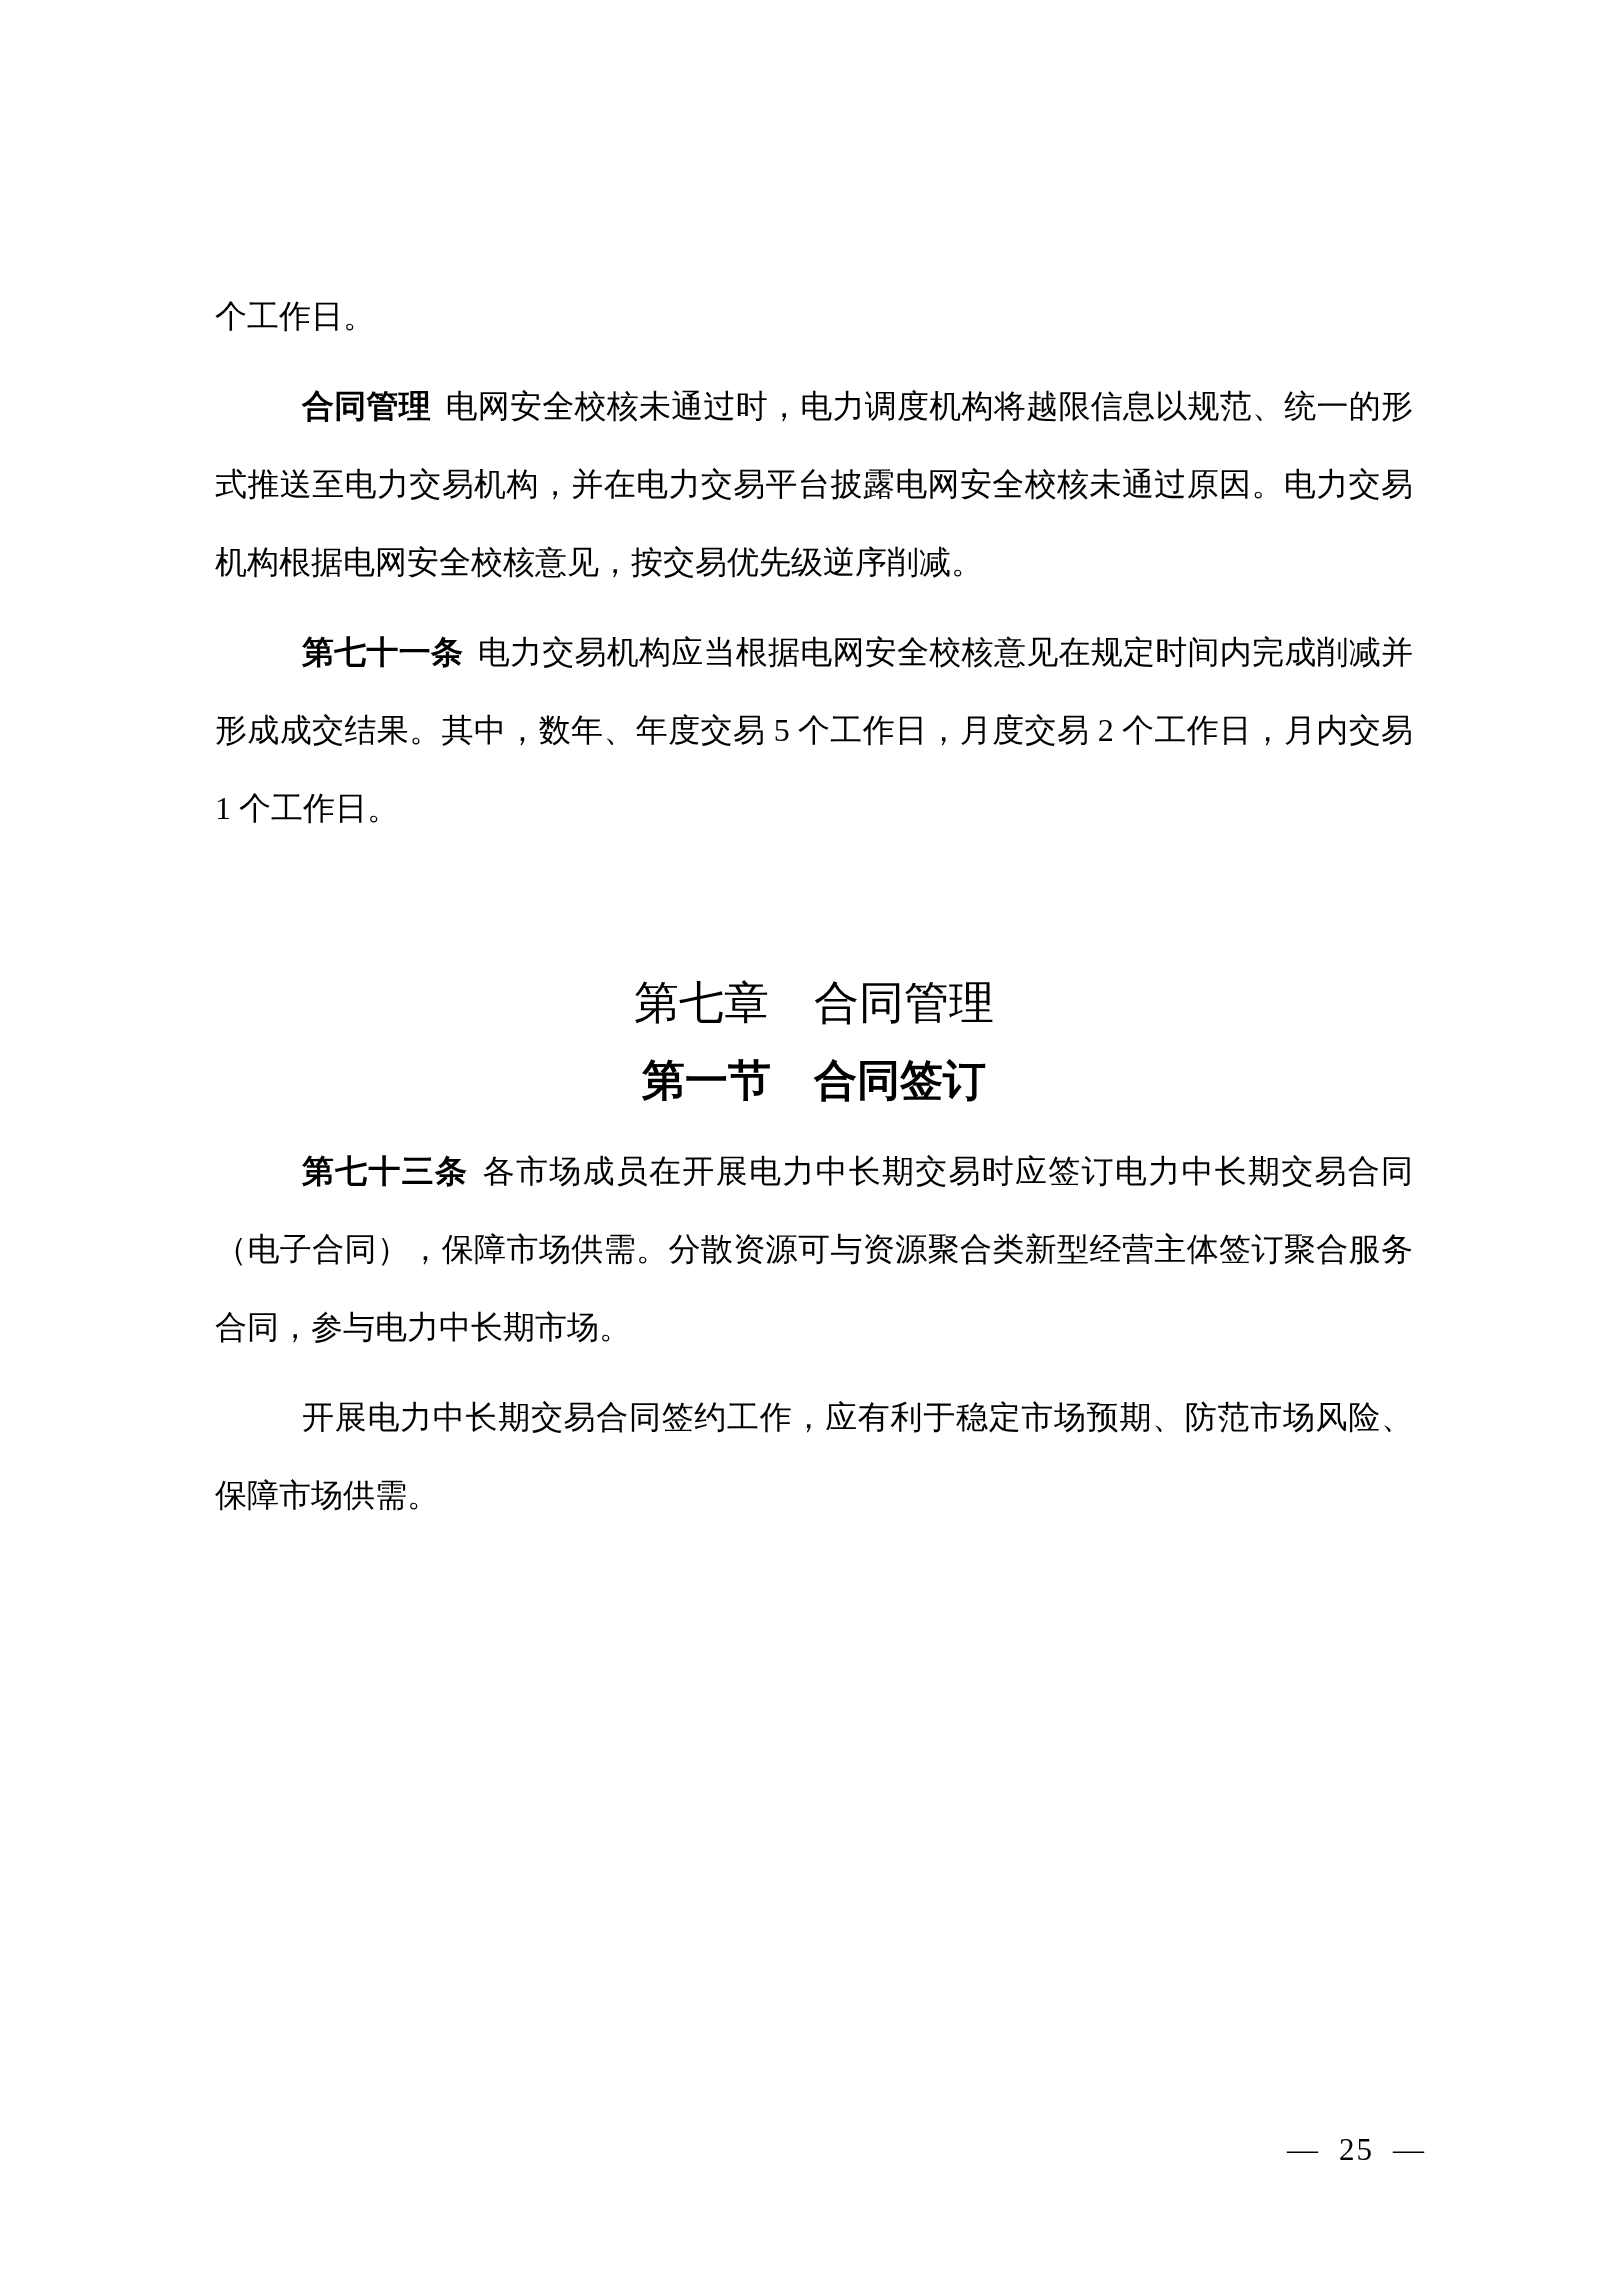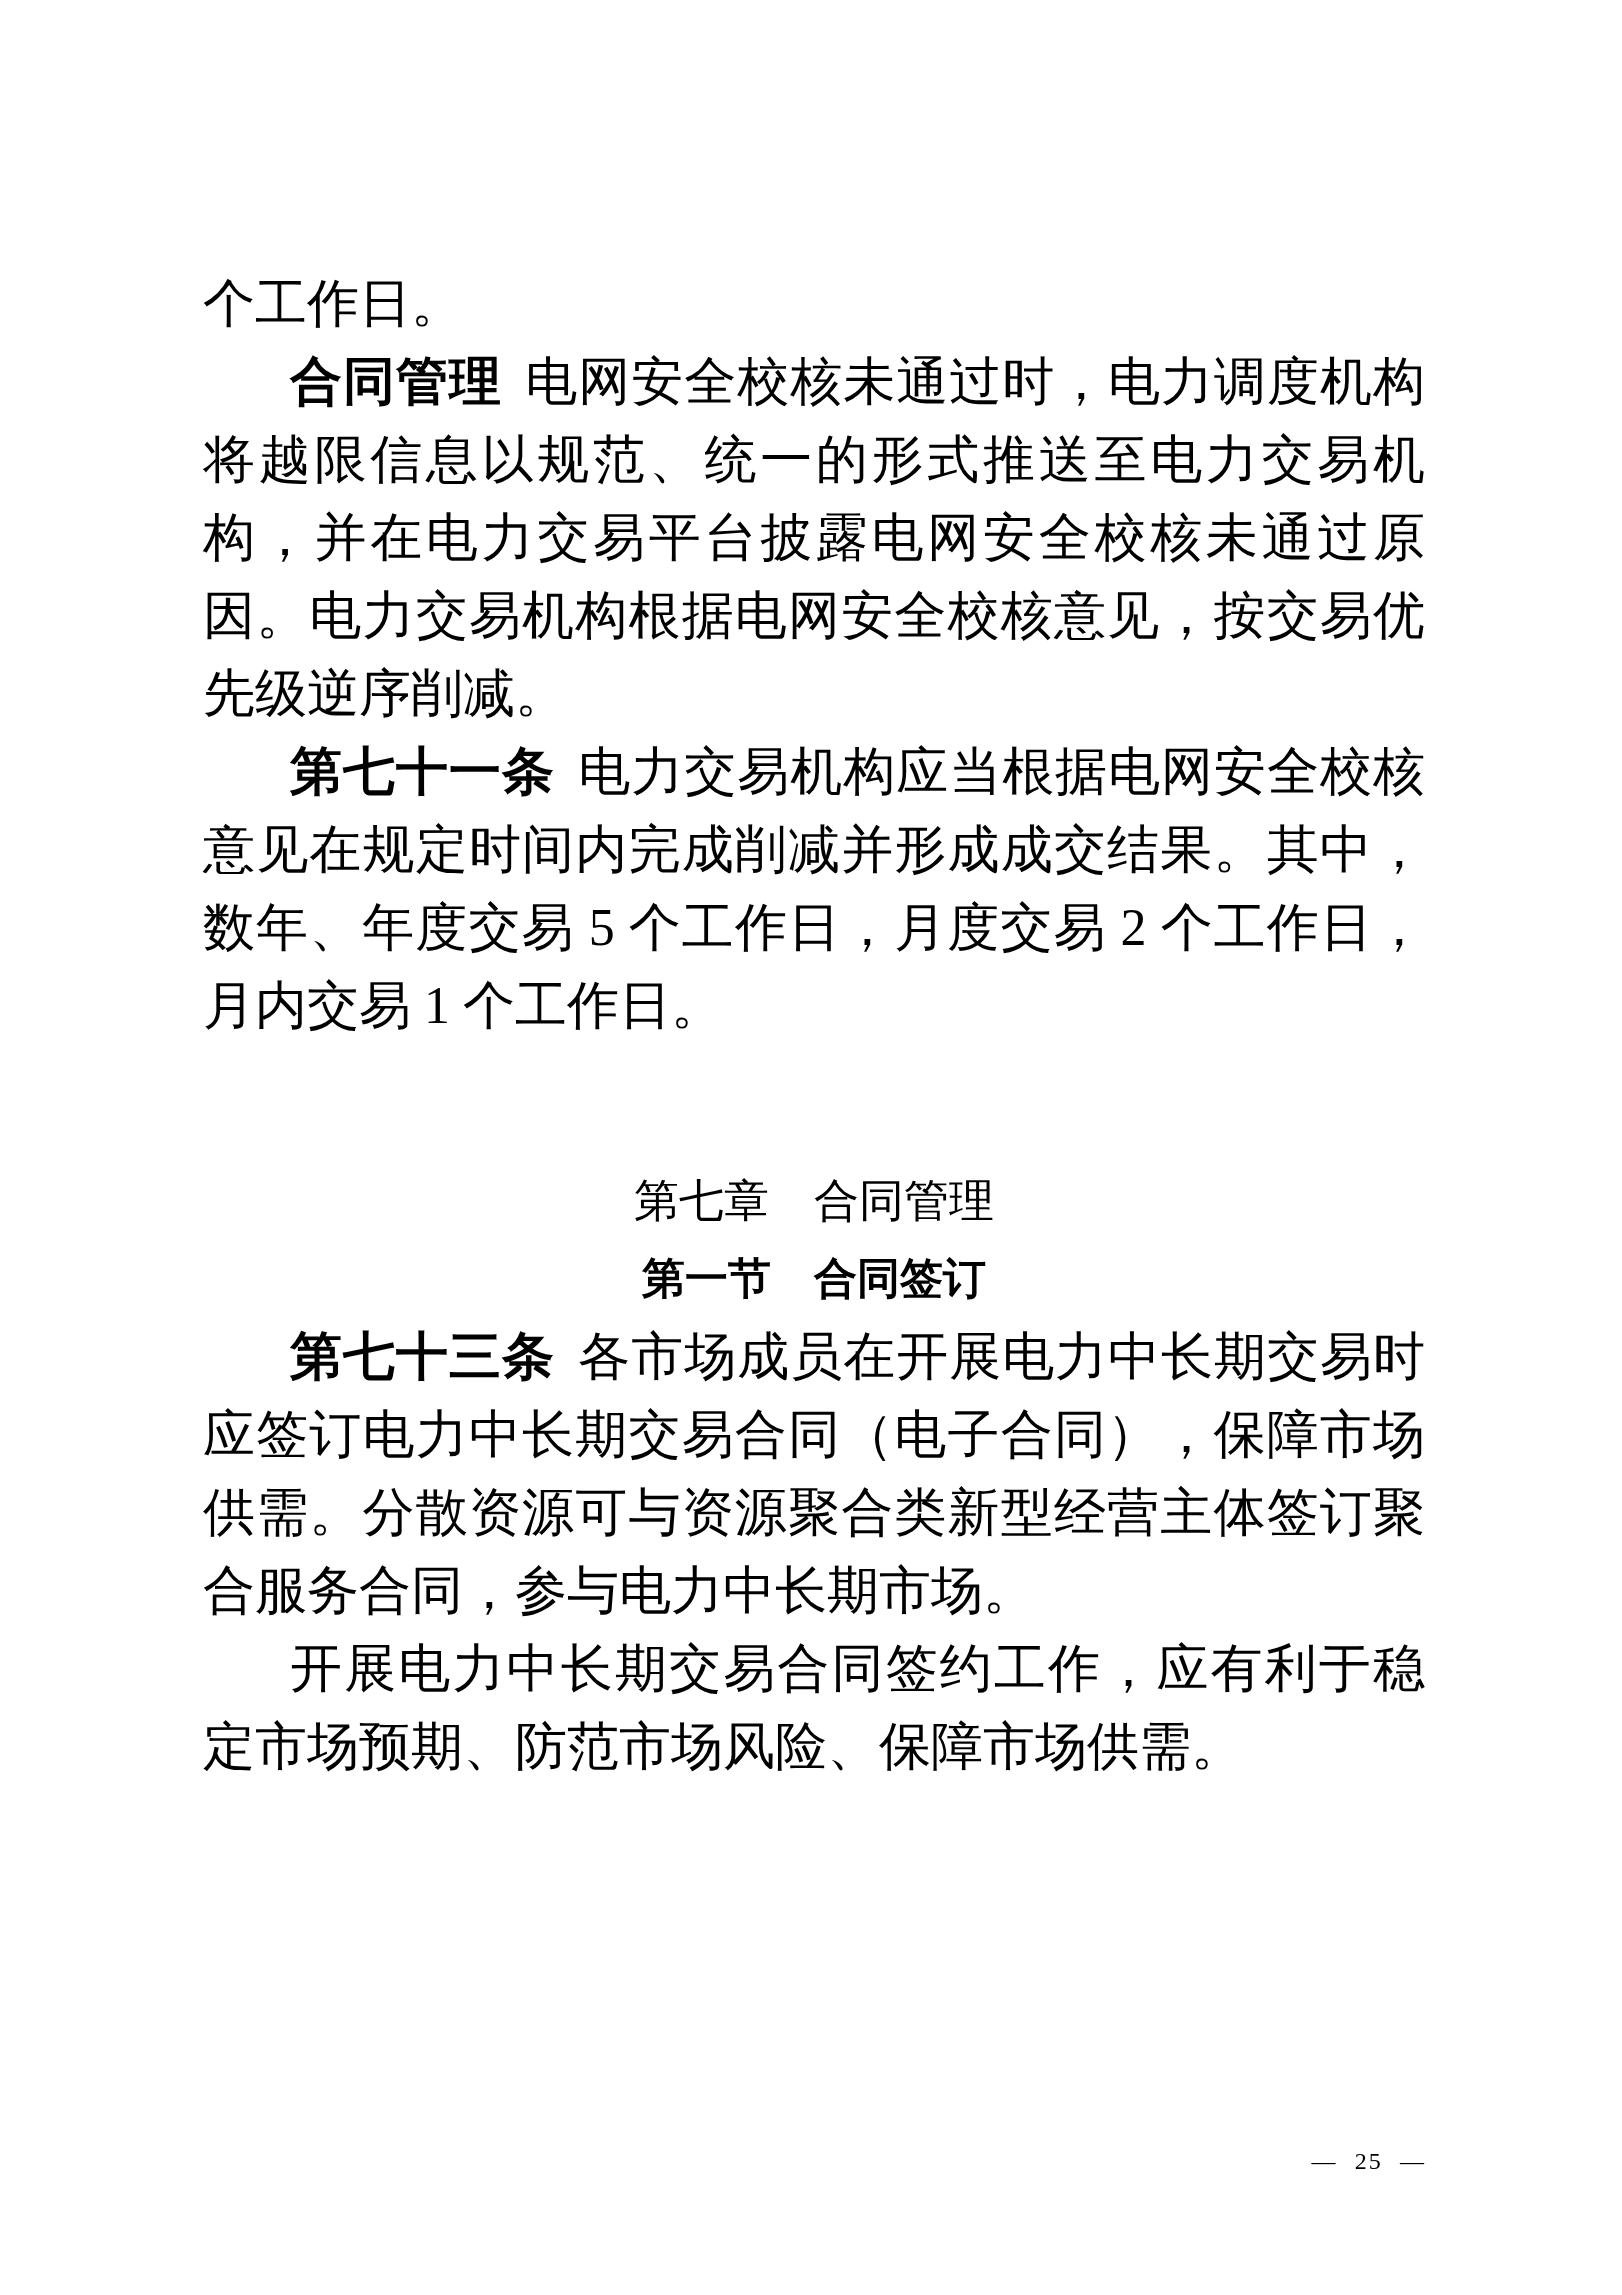--- a/index.html
+++ b/index.html
@@ -16,23 +16,23 @@
     position: absolute;
     inset: 0;
   }
   .content {
     position: absolute;
     left: 203px;
     top: 265px;
     width: 1222px;
   }
   .par {
-    font-size: 52px;
+    font-size: 32px;
     line-height: 78px;
-    margin: 0;
+    margin: 12px;
     text-align: justify;
     text-justify: inter-ideograph;
   }
   .indent {
     text-indent: 87px;
   }
   .article-label {
     font-weight: bold;
     margin-right: 0.45em;
   }
@@ -47,26 +47,25 @@
     font-size: 43px;
     line-height: 78px;
     font-weight: bold;
     text-align: center;
     margin: 0;
   }
   .page-number {
     position: absolute;
     right: 197px;
     top: 2131px;
-    font-size: 24px;
+    font-size: 31px;
     line-height: 37px;
     letter-spacing: 2px;
     word-spacing: 9.2px;
     white-space: nowrap;
-    margin-top: 12px;
   }
 </style>
 </head>
 <body>
 
 <div class="page">
   <div class="content">
 
     <p class="par">个工作日。</p>
 

